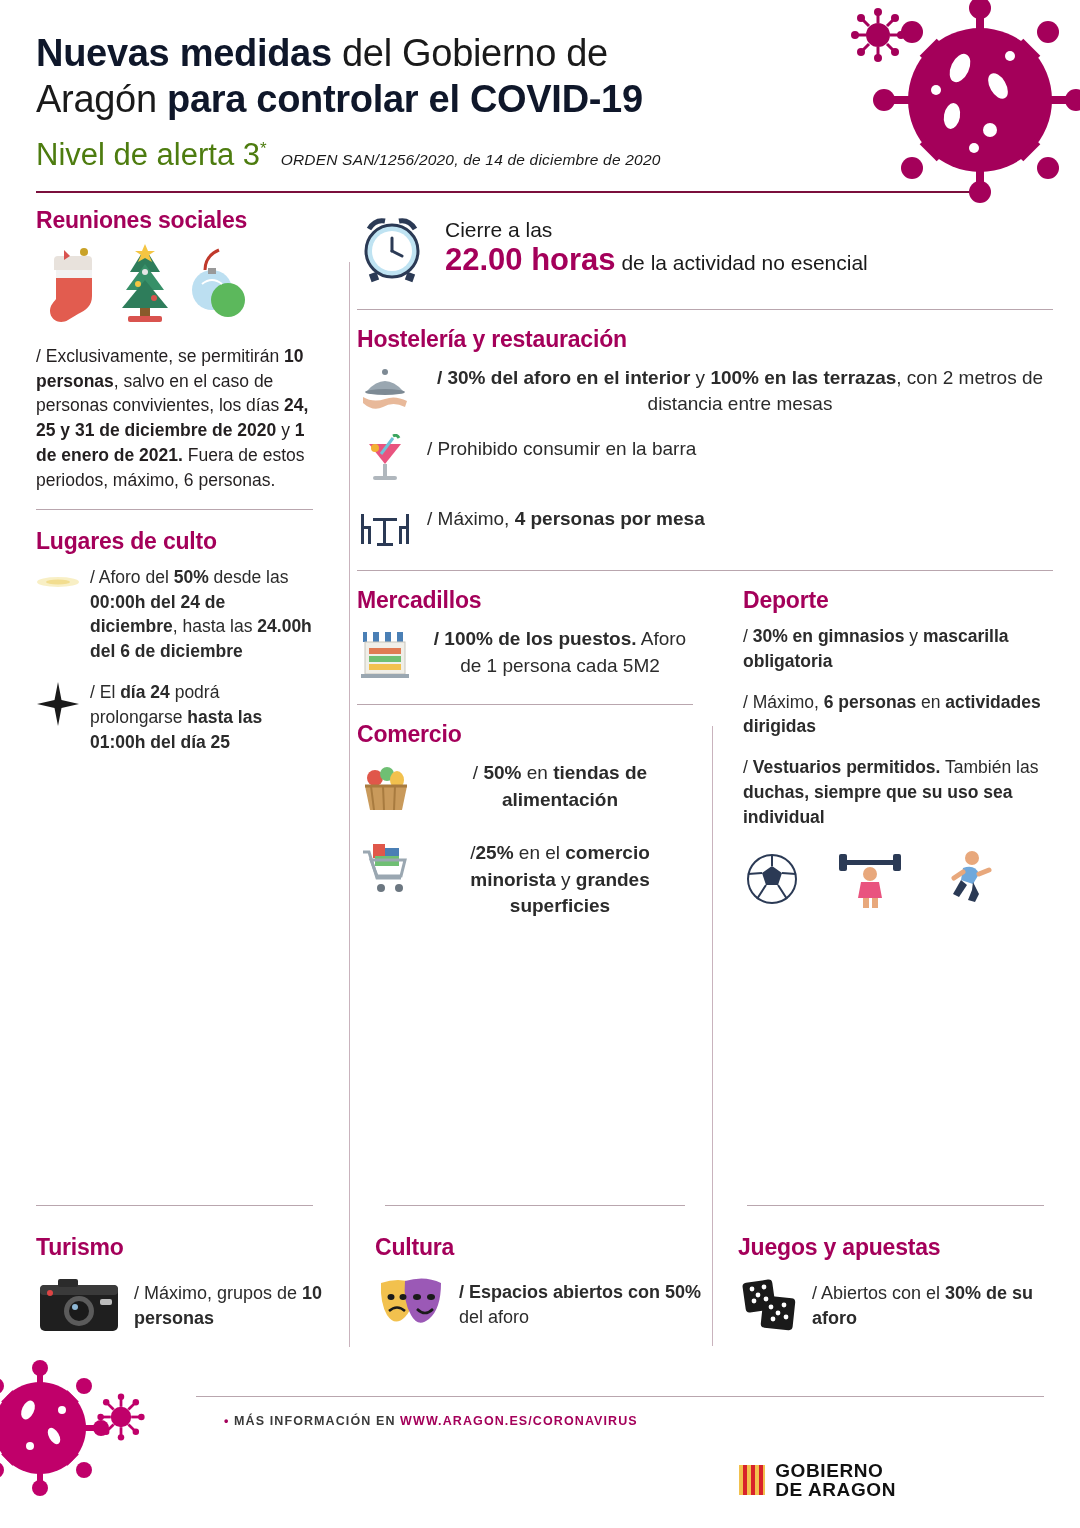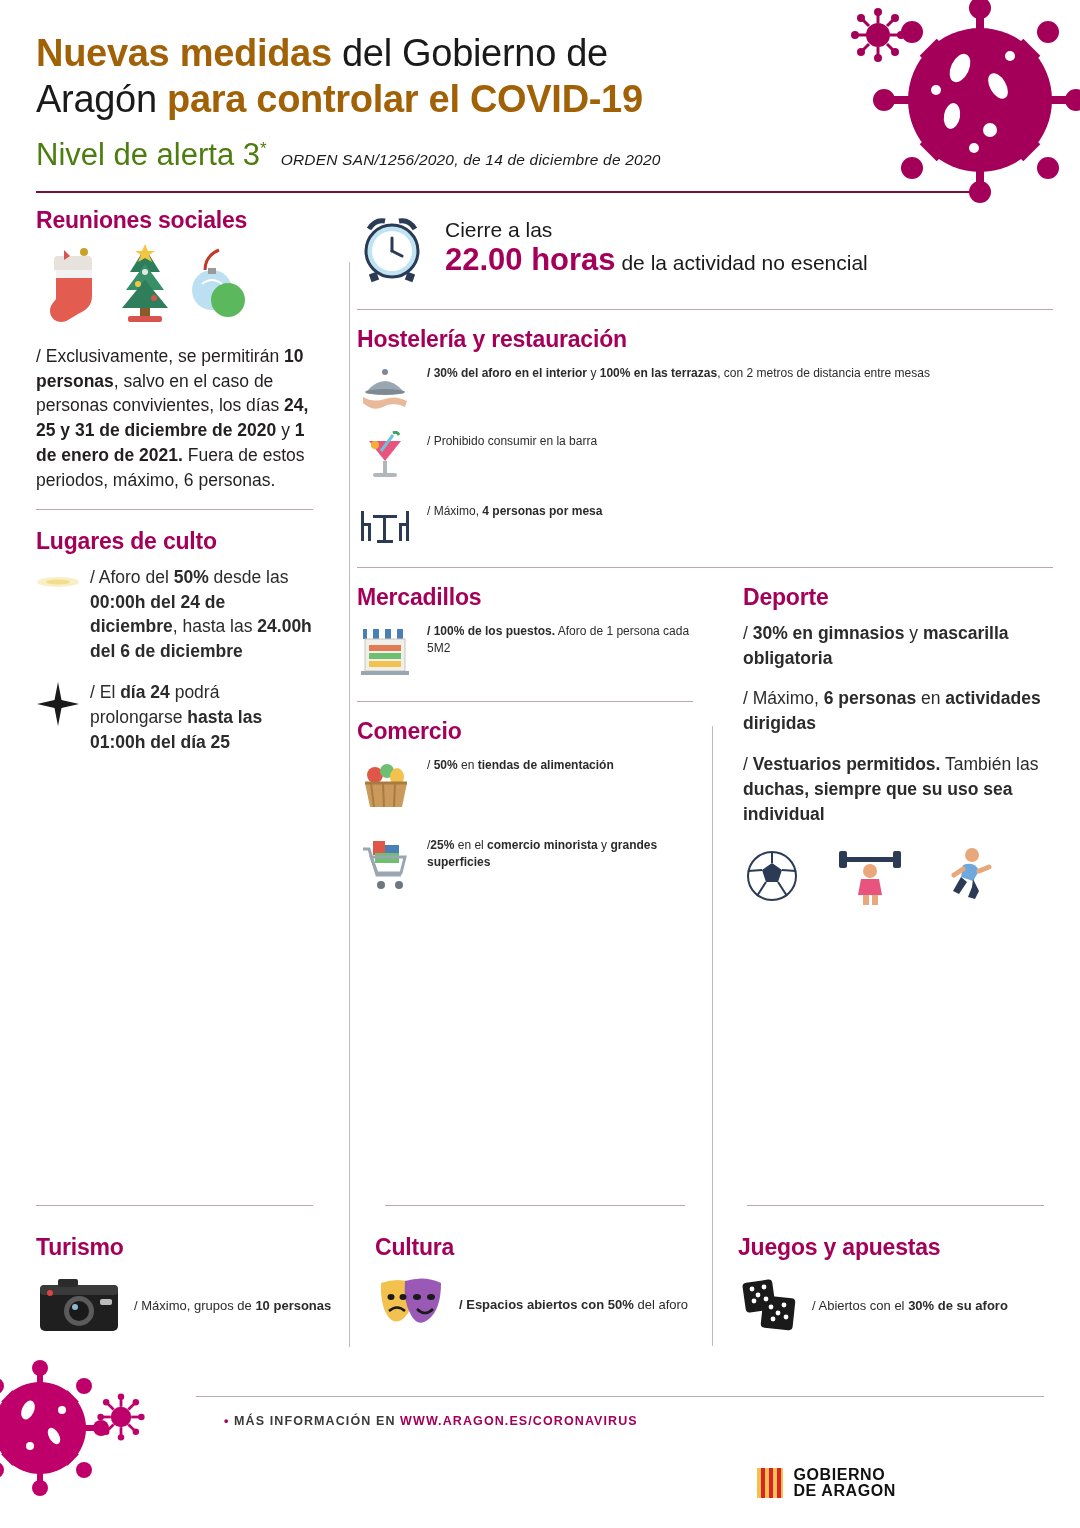--- a/index.html
+++ b/index.html
@@ -19,21 +19,21 @@
   
   .header { position: relative; padding: 30px 40px 0 36px; }
   .title {
     font-size: 38px;
     line-height: 1.22;
     font-weight: 400;
     color: #1a1a1a;
     max-width: 800px;
     letter-spacing: -0.3px;
   }
-  .title .m { color: #a16207; font-weight: bold; }
+  .title .m { color: #0f172a; font-weight: bold; }
   .title .d { color: #1a1a1a; font-weight: 400; margin-top: 44px; }
   .subline { margin-top: 14px; display: flex; align-items: baseline; gap: 14px; }
   .level { font-size: 31px; color: #4d7c0f; font-weight: 400; }
   .level sup { font-size: 17px; }
   .order { font-size: 15.5px; font-style: italic; color: #1a1a1a; letter-spacing: 0.2px; }
 
   .rule-top {
     margin: 18px 36px 0 36px;
     border-top: 2px solid #7b0f3c;
     width: 940px;
@@ -87,21 +87,21 @@
     padding: 4px 0 14px 0;
   }
   .closing .txt1 { font-size: 21px; color: #1a1a1a; }
   .closing .txt2 { font-size: 21px; color: #1a1a1a; }
   .closing .big { font-size: 31px; font-weight: bold; color: #a4005a; }
 
   .hr-r { border-top: 1px solid #b9a6ae; margin: 10px 0 16px 0; }
 
   .row { display: flex; gap: 14px; align-items: flex-start; margin-bottom: 16px; }
   .row .ico { width: 56px; min-width: 56px; text-align: center; }
-  .row .txt { font-size: 12px; line-height: 1.4; padding-top: 2px; }
+  .row .txt { font-size: 19px; line-height: 1.4; padding-top: 2px; text-align: center; }
   .row .txt b { font-weight: bold; }
 
   .two-col { display: flex; }
   .tc-left { width: 360px; padding-right: 24px; }
   .tc-right { flex: 1; padding-left: 26px; }
 
   .vline2 {
     position: absolute;
     left: 712px; top: 726px;
     width: 1px; height: 620px;
@@ -116,35 +116,35 @@
   
   .bottom-wrap { display: flex; padding: 0 36px; margin-top: 6px; }
   .bw-col { }
   .bw-1 { width: 313px; }
   .bw-2 { width: 363px; padding-left: 26px; }
   .bw-3 { flex: 1; padding-left: 26px; }
 
   .hr-full { border-top: 1px solid #b9a6ae; }
 
   .inline-row { display: flex; gap: 12px; align-items: center; }
-  .inline-row .txt { font-size: 13px; line-height: 1.4; }
+  .inline-row .txt { font-size: 18px; line-height: 1.4; }
 
   
   .footer { position: absolute; left: 0; bottom: 0; width: 932px; height: 150px; }
   .foot-rule { position: absolute; left: 196px; top: 18px; width: 848px; border-top: 1px solid #b9a6ae; }
   .foot-text {
     position: absolute; left: 224px; top: 36px;
     font-size: 12.5px; letter-spacing: 1.1px; color: #3a3a3a; font-weight: bold;
   }
   .foot-text .link { color: #a4005a; }
   .foot-text .dot { color: #a4005a; }
 
   .gob { position: absolute; right: 36px; bottom: 28px; display: flex; align-items: center; gap: 10px; }
   .gob-flag { width: 26px; height: 30px; display: block; }
-  .gob-txt { font-size: 16px; font-weight: bold; letter-spacing: 0.6px; line-height: 1.04; color: #111; }
+  .gob-txt { font-size: 19px; font-weight: bold; letter-spacing: 0.6px; line-height: 1.04; color: #111; }
 </style>
 </head>
 <body>
 
 <div class="page">
 
   <svg class="virus-big" width="260" height="270" viewBox="0 0 260 270">
     <g fill="#a4005a">
       <circle cx="140" cy="110" r="72"></circle>
       <g>

